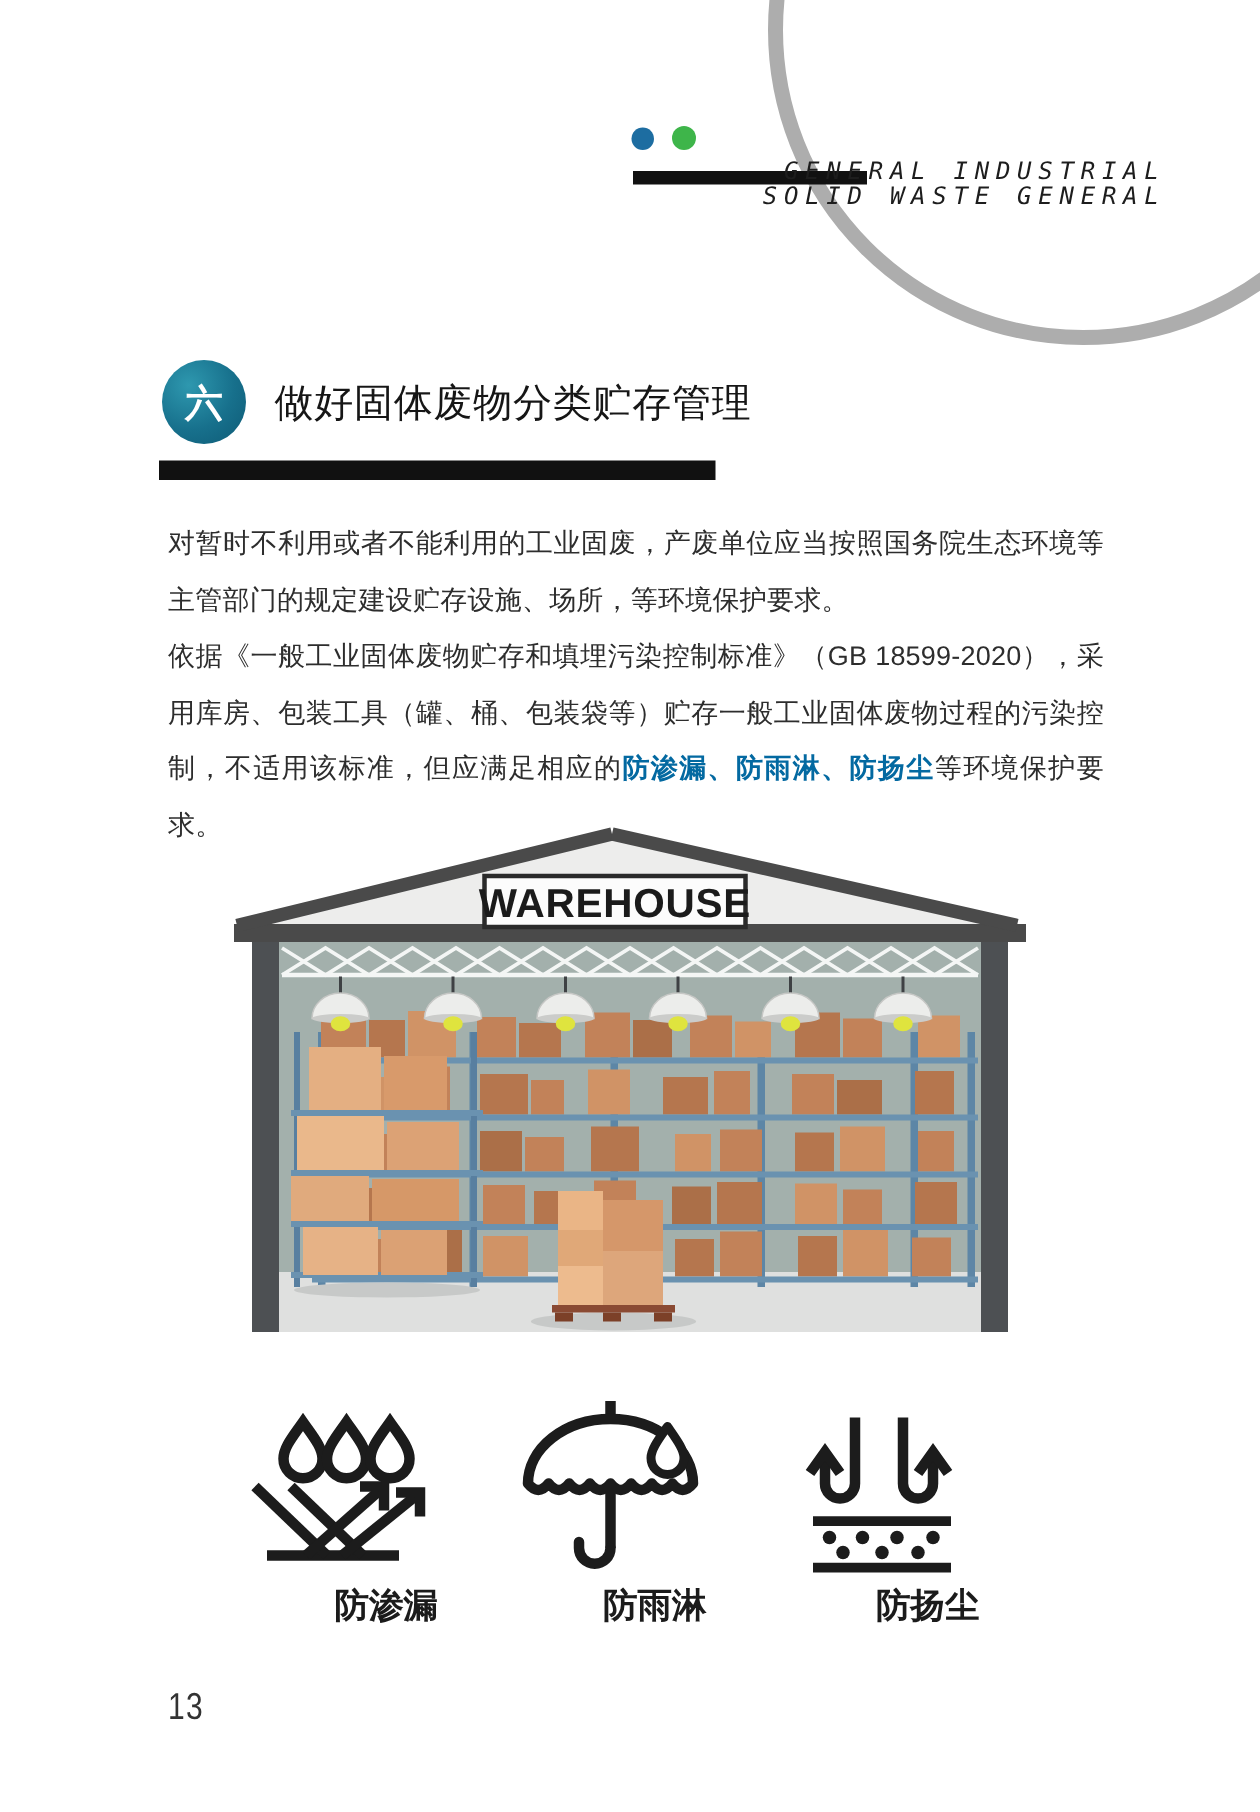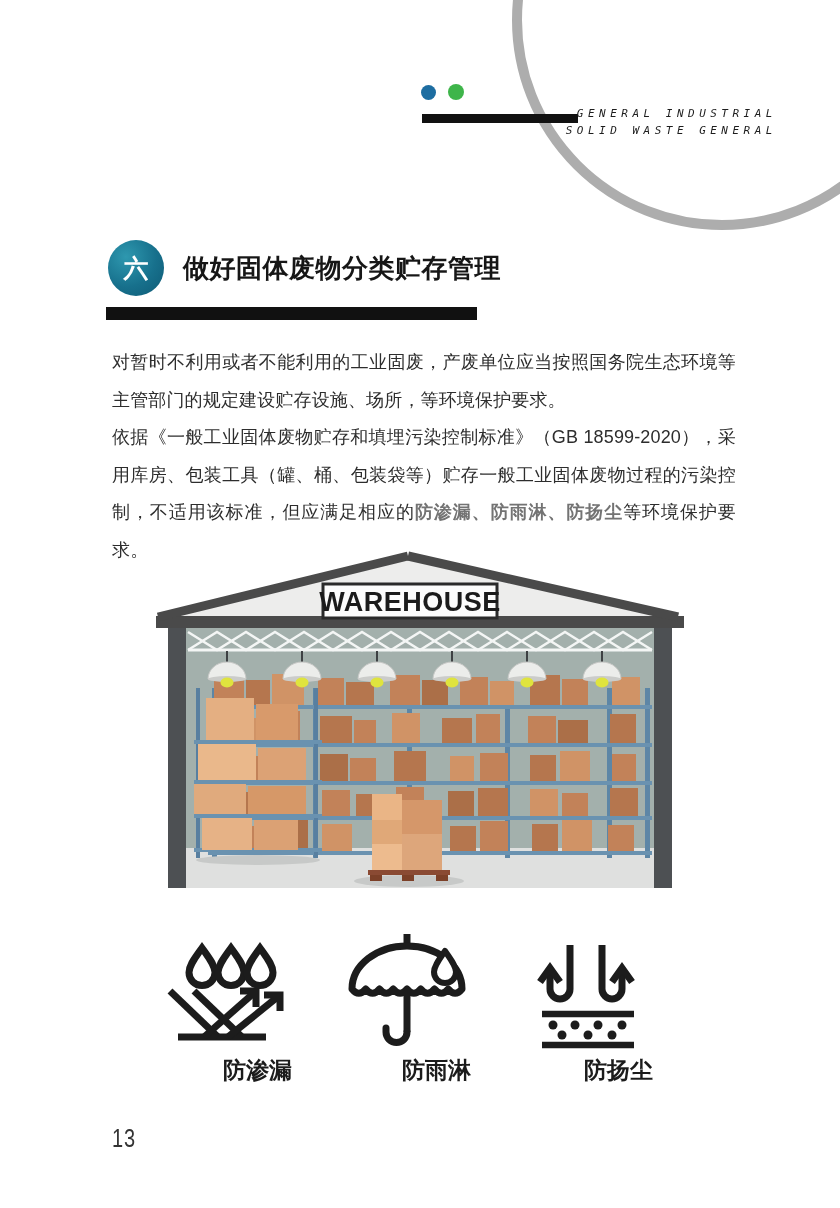--- a/index.html
+++ b/index.html
@@ -7,36 +7,36 @@
         font-family:"Liberation Sans",sans-serif;color:#222;}
 
   
   .deco-circle{position:absolute;left:512px;top:-190px;width:400px;height:400px;
                border:10px solid #adadad;border-radius:50%;}
   .dot{position:absolute;border-radius:50%;}
   .dot-blue{left:421px;top:85px;width:15px;height:15px;background:#1d6da1;}
   .dot-green{left:448px;top:84px;width:16px;height:16px;background:#3eb54a;}
   .accent-bar{position:absolute;left:422px;top:114px;width:156px;height:9px;background:#111;}
   .brand{position:absolute;right:63px;top:105px;text-align:right;
-         font-family:"DejaVu Sans Mono",monospace;font-style:italic;font-size:11px;
+         font-family:"DejaVu Sans Mono",monospace;font-style:italic;font-size:16px;
          letter-spacing:4.5px;line-height:17px;color:#1d1d1d;white-space:nowrap;}
 
   
   .badge{position:absolute;left:108px;top:240px;width:56px;height:56px;border-radius:50%;
          background:radial-gradient(circle at 32% 30%, #2e98af 0%, #17708c 55%, #0e5a75 100%);
          color:#fff;font-size:25px;font-weight:700;display:flex;align-items:center;justify-content:center;}
-  .section-title{position:absolute;left:183px;top:251px;font-size:26px;font-weight:700;
+  .section-title{position:absolute;left:183px;top:251px;font-size:26px;font-weight:400;
                  letter-spacing:0.5px;color:#161616;white-space:nowrap;}
   .title-underline{position:absolute;left:106px;top:307px;width:371px;height:13px;background:#111;}
 
   
   .body-text{position:absolute;left:112px;top:344px;width:624px;font-size:18px;
              line-height:37.5px;letter-spacing:0.15px;color:#2d2d2d;text-align:justify;}
   .body-text p{margin:0;}
-  .body-text strong{color:#737373;font-weight:700;margin-top:20px;}
+  .body-text strong{color:#0369a1;font-weight:700;margin-top:20px;}
 
   
   .warehouse{position:absolute;left:150px;top:548px;width:540px;height:348px;}
 
   
   .feat-icon{position:absolute;}
   .feat-label{position:absolute;top:1055px;width:130px;text-align:right;
               font-size:23px;font-weight:700;color:#1b1b1b;}
   .lbl1{left:162px;} .lbl2{left:341px;} .lbl3{left:523px;}
 

